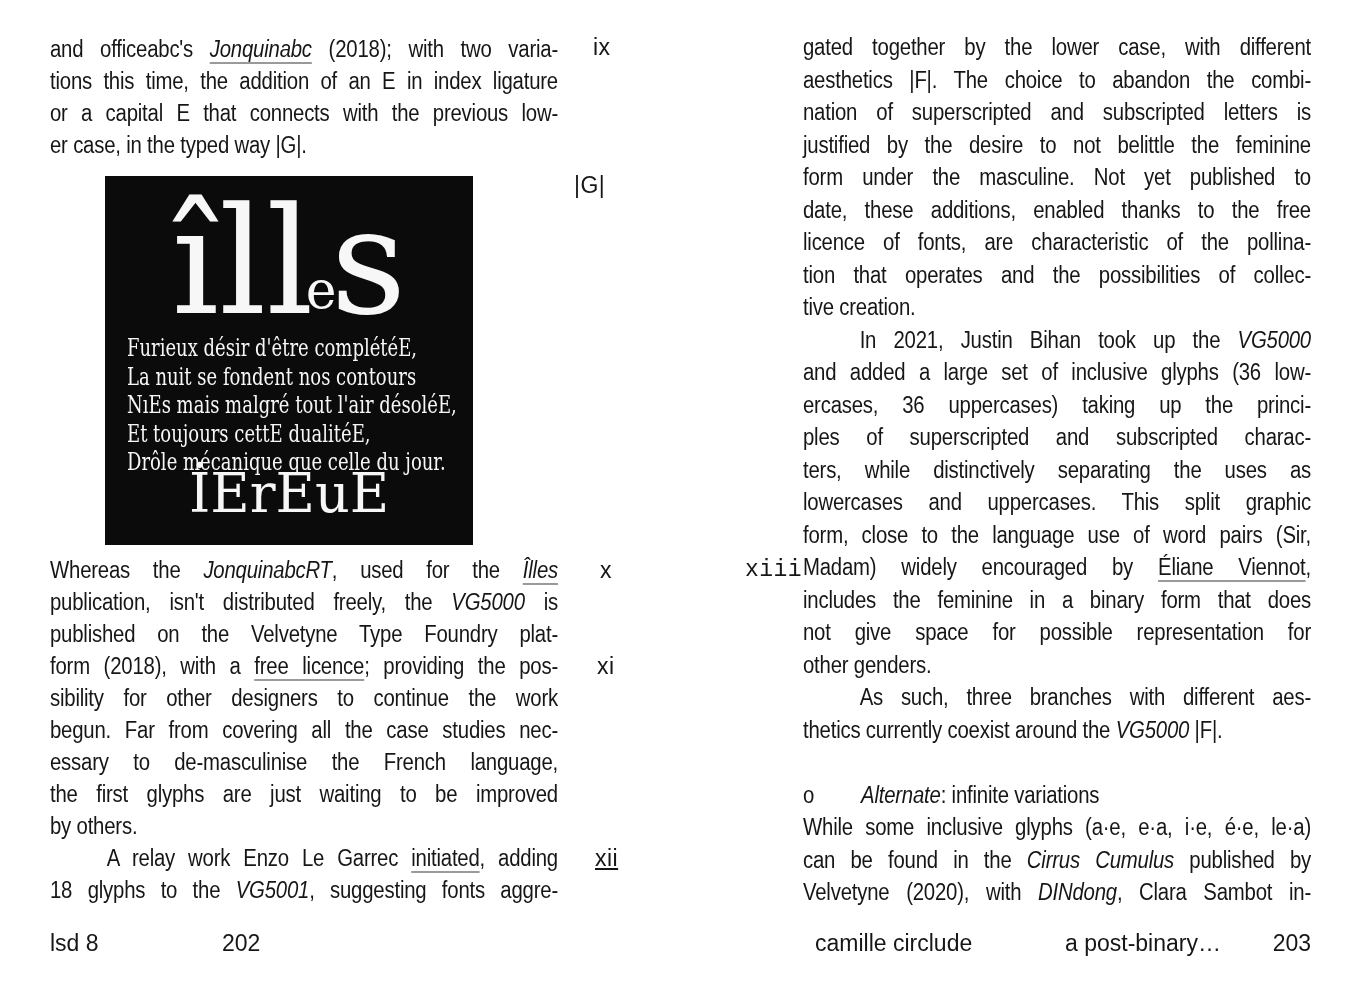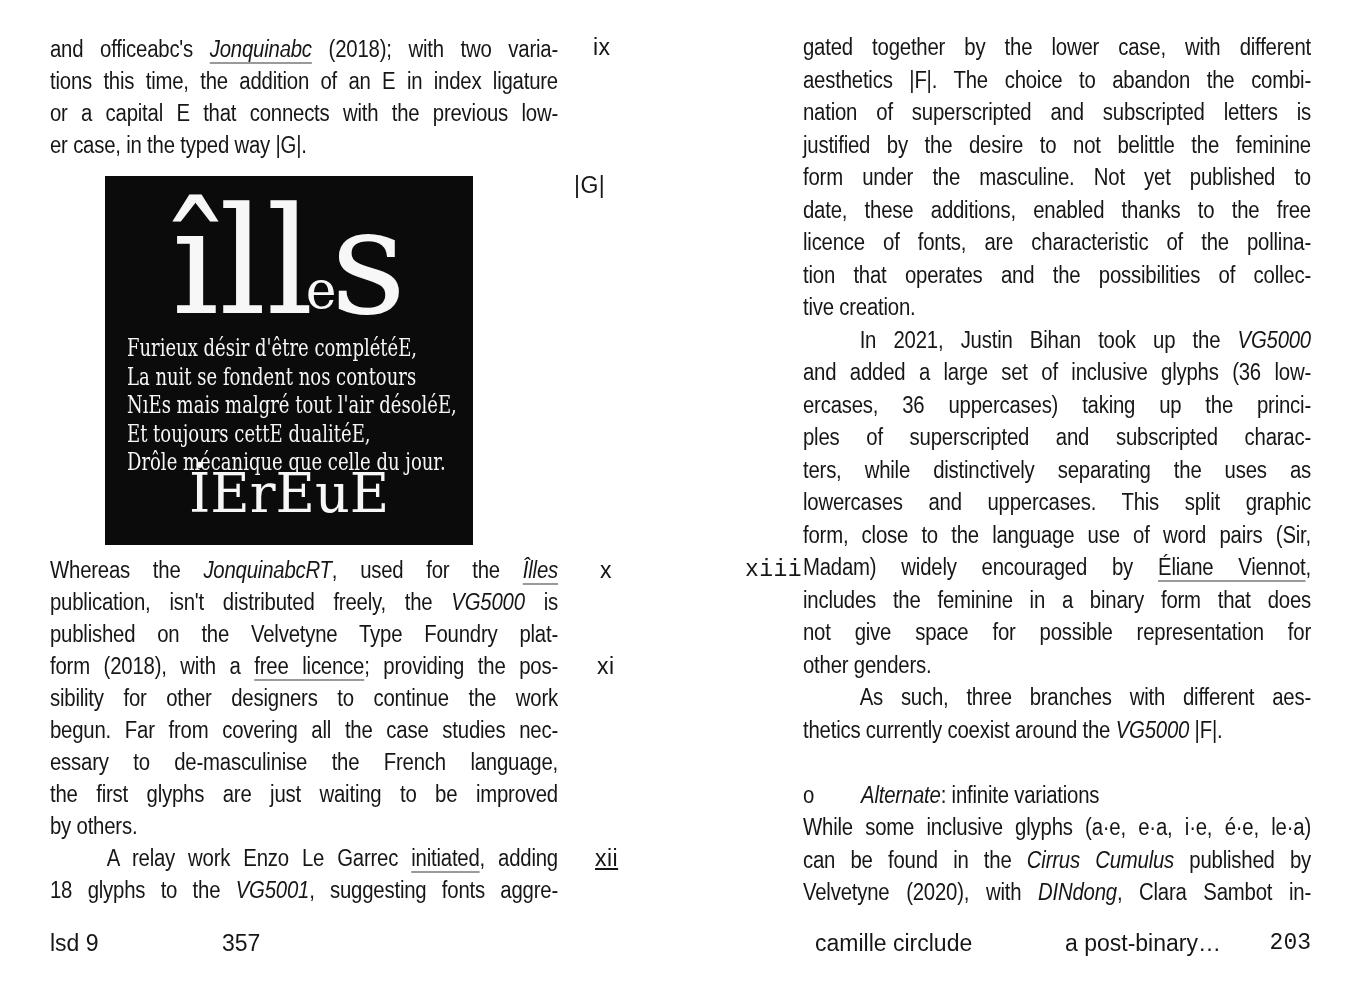--- a/index.html
+++ b/index.html
@@ -148,19 +148,19 @@
     <div>
         <div class="tline tlast tspace"><span>o</span><span class="gap"></span><span class="it">Alternate</span><span>: infinite variations</span></div>
       </div>
     <div>
         <div class="tline"><span>While some inclusive glyphs (a·e, e·a, i·e, é·e, le·a)</span></div>
         <div class="tline"><span>can be found in the </span><span class="it">Cirrus Cumulus</span><span> published by</span></div>
         <div class="tline"><span>Velvetyne (2020), with </span><span class="it">DINdong</span><span>, Clara Sambot in-</span></div>
       </div>
   </div>
 
-  <span class="foot" style="left:50px;">lsd 9</span>
-  <span class="foot" style="left:222px;">357</span>
+  <span class="foot" style="left:50px;">lsd 8</span>
+  <span class="foot" style="left:222px;">202</span>
   <span class="foot" style="left:815px;">camille circlude</span>
   <span class="foot" style="left:1065px;">a post-binary…</span>
-  <span class="foot" style="right:46px;font-family:Liberation Mono, monospace;">203</span>
+  <span class="foot" style="right:46px;">203</span>
 
 </div>
 
 </body></html>

